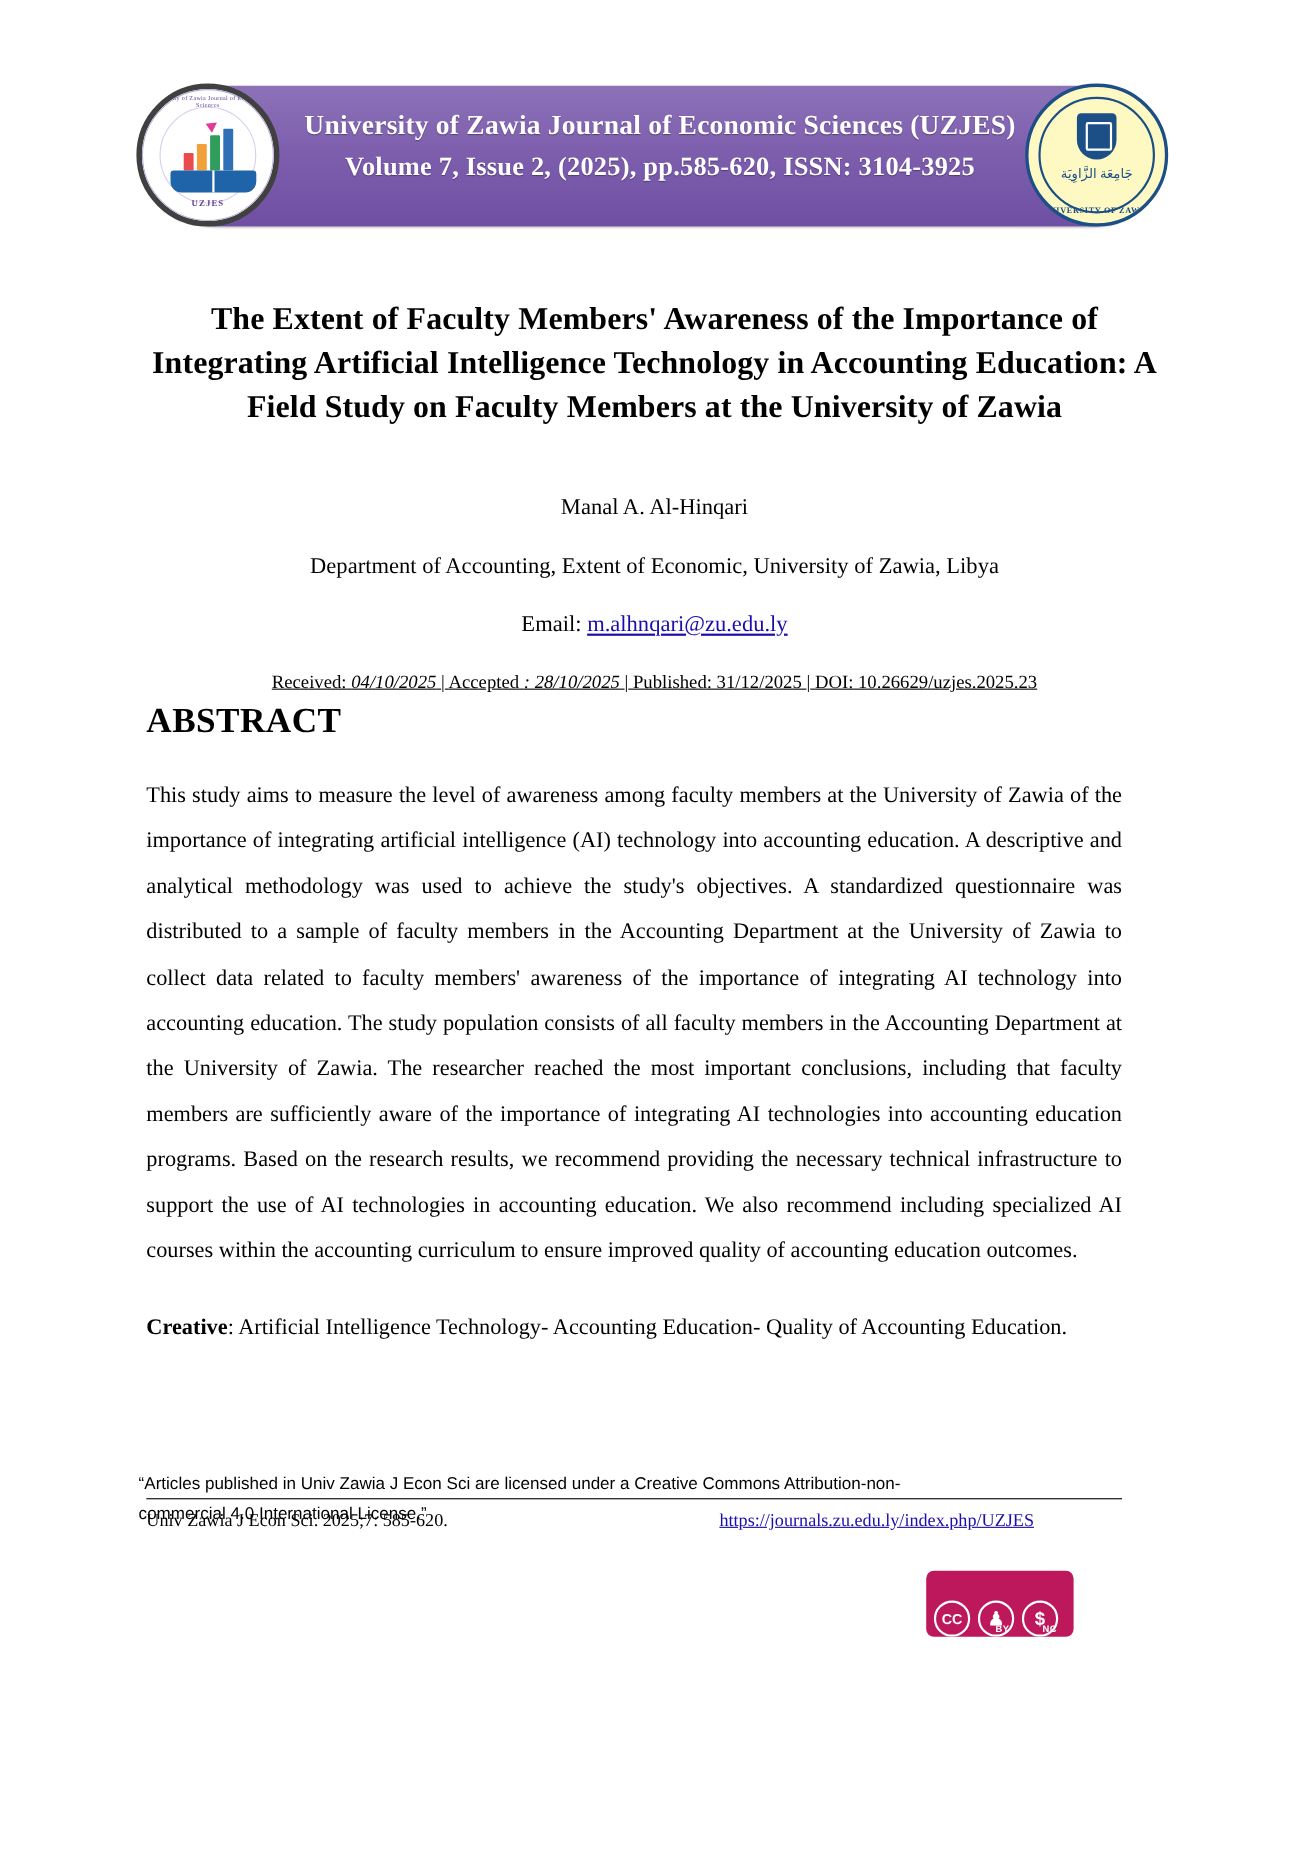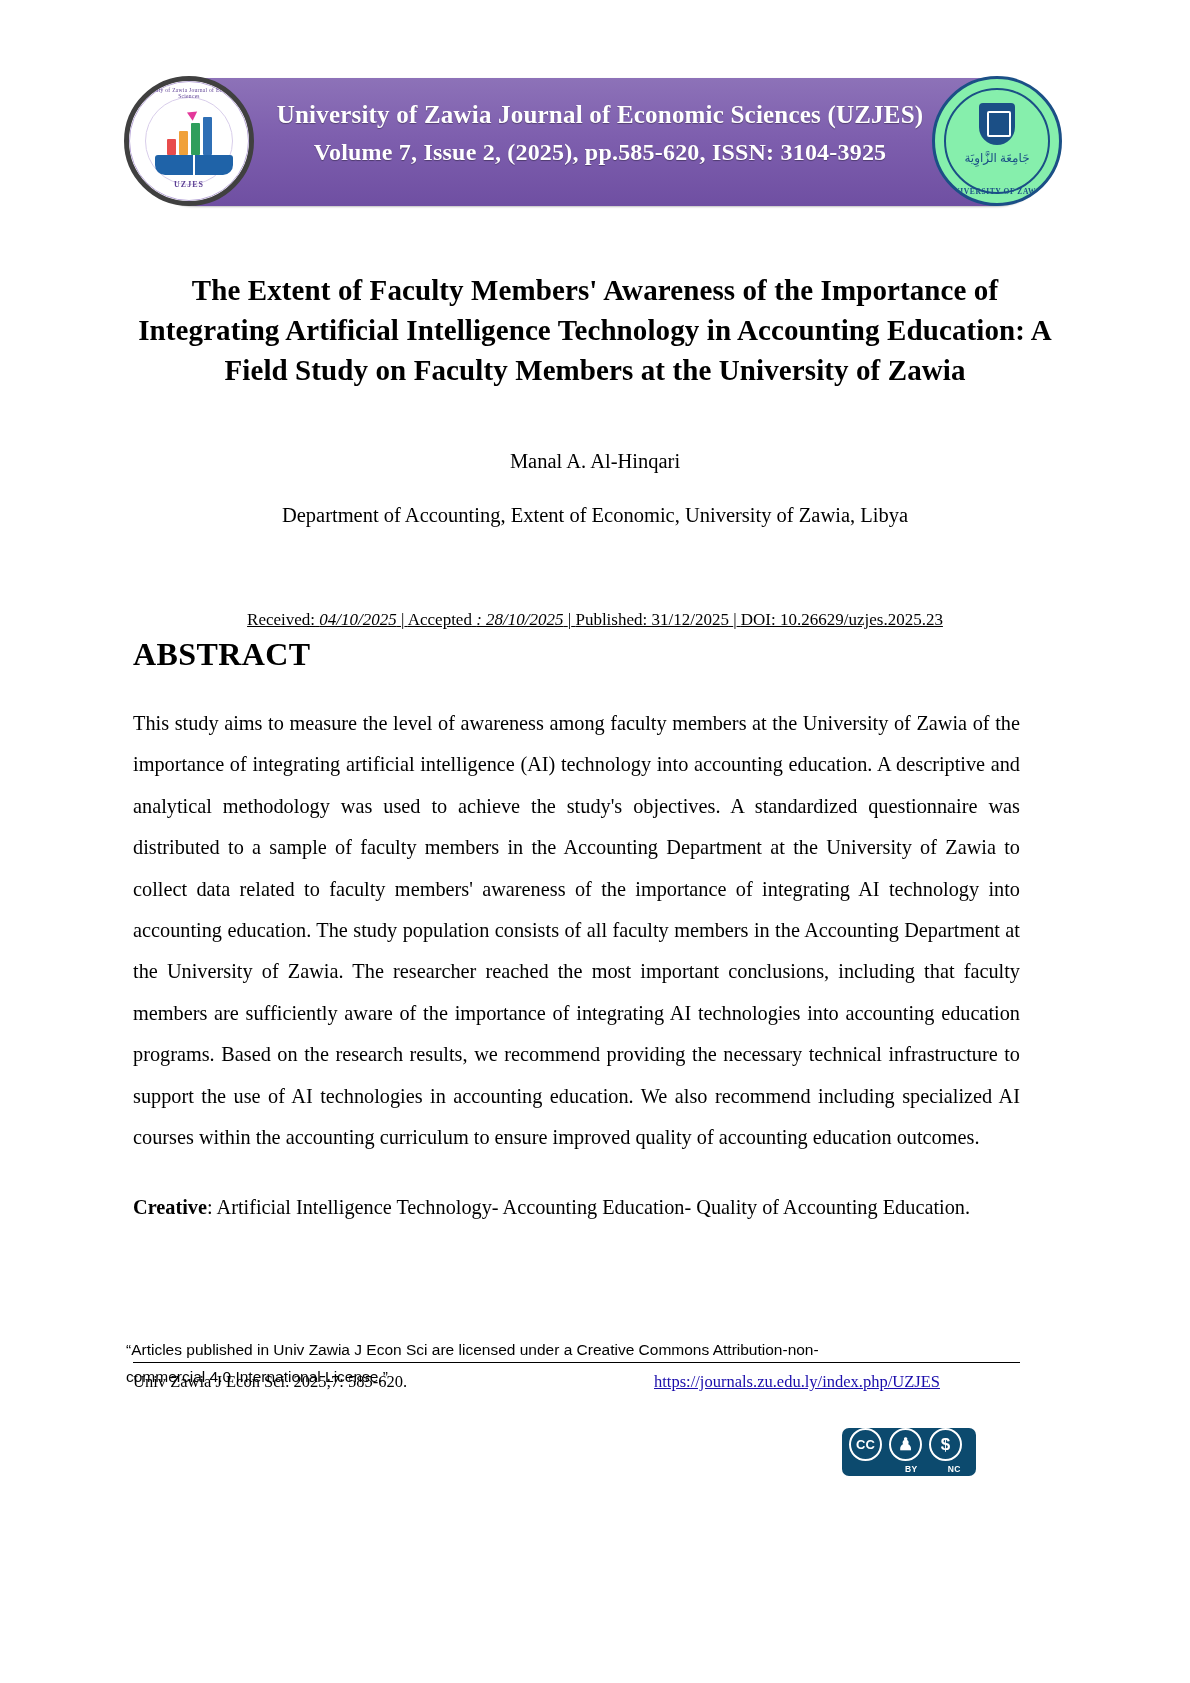--- a/index.html
+++ b/index.html
@@ -133,21 +133,21 @@
   }
 
   
   .logo-right {
     position: absolute;
     top: 76px;
     right: 128px;
     width: 130px;
     height: 130px;
     border-radius: 50%;
-    background: #86efac;
+    background: #fef9c3;
     border: 3px solid #1b4f86;
     box-sizing: border-box;
     overflow: hidden;
   }
   .logo-right .inner-ring {
     position: absolute;
     left: 9px; top: 9px; right: 9px; bottom: 9px;
     border-radius: 50%;
     border: 2px solid #1b4f86;
   }
@@ -298,25 +298,25 @@
     font-size: 15.5px;
     line-height: 1.75;
   }
 
   
   .cc-badge {
     position: absolute;
     top: 1428px;
     left: 842px;
     width: 134px;
-    height: 48px;
-    background: #0c4a6e;
+    height: 60px;
+    background: #be185d;
     border-radius: 7px;
     display: flex;
-    align-items: flex-start;
+    align-items: flex-end;
     overflow: hidden;
   }
   .cc-badge .cc-circle {
     width: 33px; height: 33px;
     border-radius: 50%;
     border: 2.6px solid #ffffff;
     margin-left: 7px;
     color: #ffffff;
     font-family: "Liberation Sans", sans-serif;
     font-size: 13px;
@@ -374,20 +374,24 @@
     <div class="shield"></div>
     <div class="ar">جَامِعَة الزَّاوِيَة</div>
     <div class="en">UNIVERSITY OF ZAWIA</div>
   </div>
 
   <h1 class="title">The Extent of Faculty Members' Awareness of the Importance of Integrating Artificial Intelligence Technology in Accounting Education: A Field Study on Faculty Members at the University of Zawia</h1>
 
   <div class="author">Manal A. Al-Hinqari</div>
   <div class="affil">Department of Accounting, Extent of Economic, University of Zawia, Libya</div>
 
+  <div class="email-line">
+    <span>Email:</span>
+    <a class="email-link" href="#">m.alhnqari@zu.edu.ly</a>
+  </div>
 
   <div class="dates">
     <span>Received:</span>
     <span class="ital">04/10/2025</span>
     <span>|</span>
     <span>Accepted</span>
     <span class="ital">: 28/10/2025</span>
     <span>|</span>
     <span>Published: 31/12/2025</span>
     <span>|</span>

